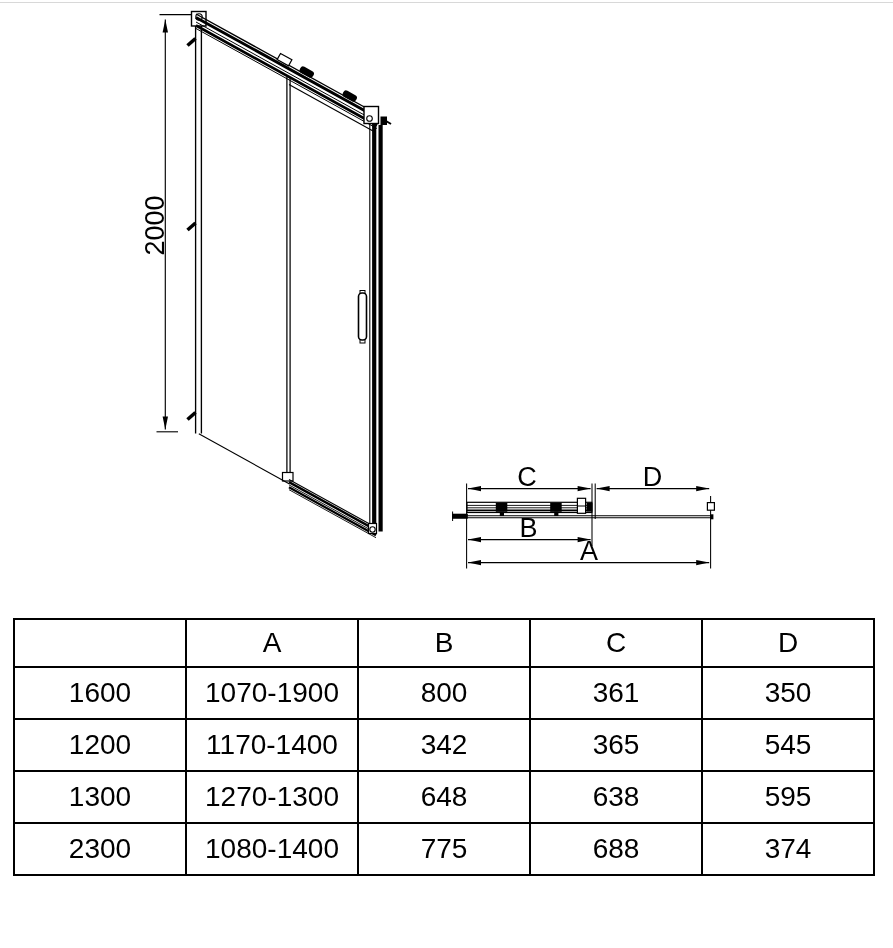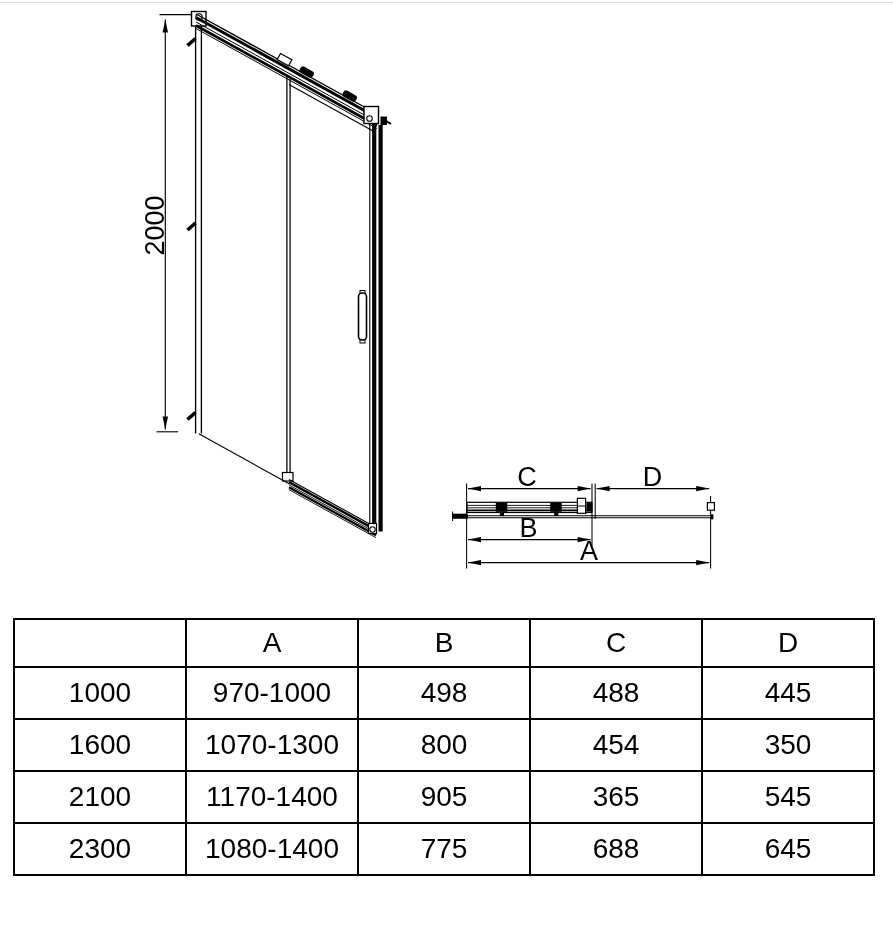--- a/index.html
+++ b/index.html
@@ -177,43 +177,43 @@
       <tr>
         <th></th>
         <th>A</th>
         <th>B</th>
         <th>C</th>
         <th>D</th>
       </tr>
     </thead>
     <tbody>
       <tr>
-        <td>1000</td>
-        <td>970-1000</td>
-        <td>498</td>
-        <td>488</td>
-        <td>445</td>
-      </tr>
-      <tr>
         <td>1600</td>
-        <td>1070-1300</td>
+        <td>1070-1900</td>
         <td>800</td>
-        <td>454</td>
+        <td>361</td>
         <td>350</td>
       </tr>
       <tr>
-        <td>2100</td>
+        <td>1200</td>
         <td>1170-1400</td>
-        <td>905</td>
+        <td>342</td>
         <td>365</td>
         <td>545</td>
+      </tr>
+      <tr>
+        <td>1300</td>
+        <td>1270-1300</td>
+        <td>648</td>
+        <td>638</td>
+        <td>595</td>
       </tr>
       <tr>
         <td>2300</td>
         <td>1080-1400</td>
         <td>775</td>
         <td>688</td>
-        <td>645</td>
+        <td>374</td>
       </tr>
     </tbody>
   </table>
 
 </div>
 
 </body></html>

